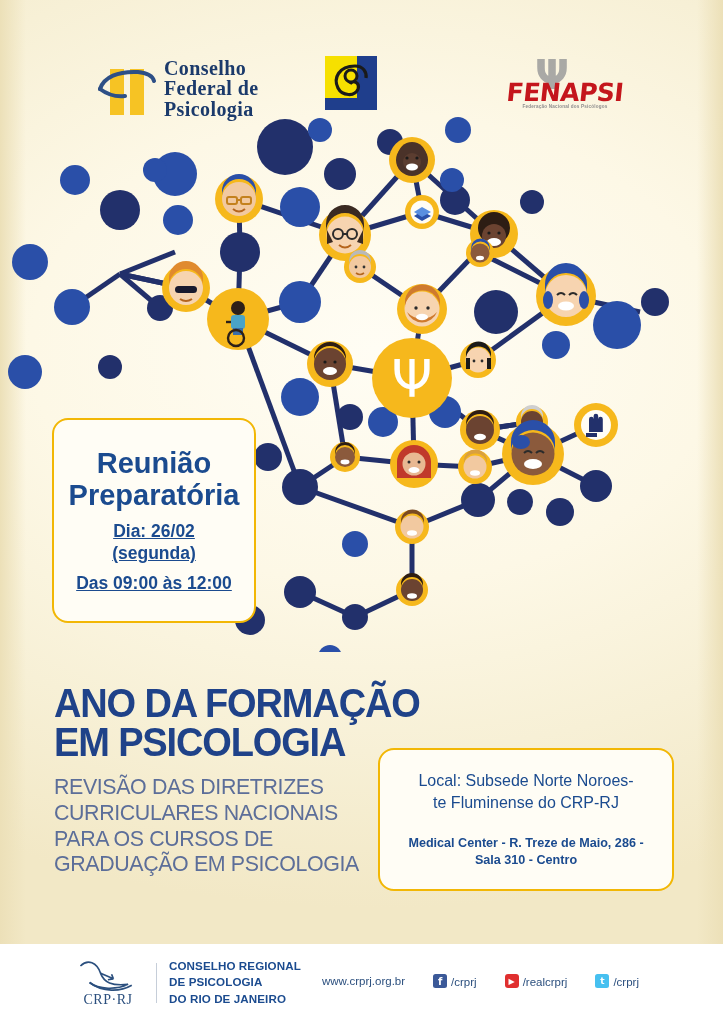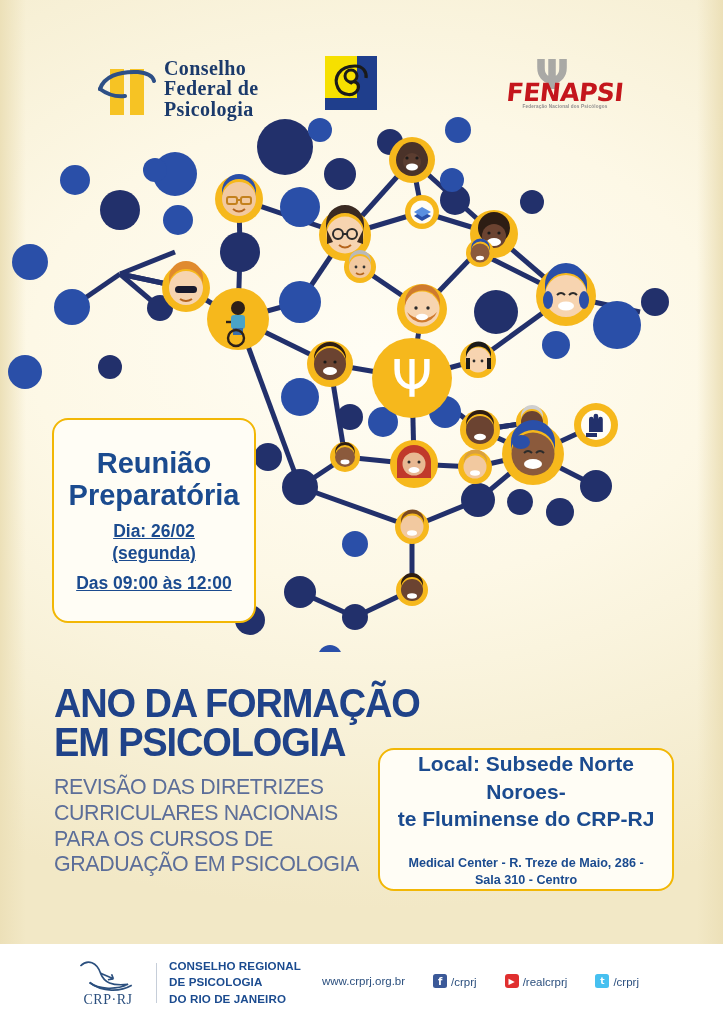--- a/index.html
+++ b/index.html
@@ -64,21 +64,21 @@
   .meet-box{left:52px;top:418px;width:204px;height:205px;
     display:flex;flex-direction:column;align-items:center;justify-content:center;}
   .meet-h1{color:#1b4b8f;font-weight:700;font-size:29px;line-height:1.12;text-align:center;}
   .meet-h2{color:#1b4b8f;font-weight:700;font-size:29px;line-height:1.12;text-align:center;
     margin-bottom:8px;}
   .meet-l{color:#1b4b8f;font-weight:700;font-size:17.5px;line-height:1.28;text-align:center;text-decoration:underline;}
   .meet-l.sp{margin-top:7px;}
 
   .local-box{left:378px;top:748px;width:296px;height:143px;
     display:flex;flex-direction:column;align-items:center;justify-content:center;padding:0 12px;}
-  .local-t{color:#1b4b8f;font-weight:700;font-size:21px;line-height:1.32;text-align:center;}
+  .local-t{color:#1b4b8f;font-weight:400;font-size:16px;line-height:1.32;text-align:center;}
   .local-a{color:#1b4b8f;font-weight:700;font-size:12.6px;line-height:1.35;text-align:right;
     margin-top:22px;}
 
   
   .headline{position:absolute;left:54px;top:672px;width:330px;margin-top:12px;}
   .hl-1,.hl-2{color:#1F4289;font-weight:700;font-size:40px;line-height:.98;
     letter-spacing:-1.2px;font-family:"Liberation Sans","DejaVu Sans",sans-serif;
     transform:scaleX(.95);transform-origin:left center;white-space:nowrap;}
   .sub{margin-top:12px;}
   .sub div{color:#5C6E99;font-weight:400;font-size:22.5px;line-height:1.14;

